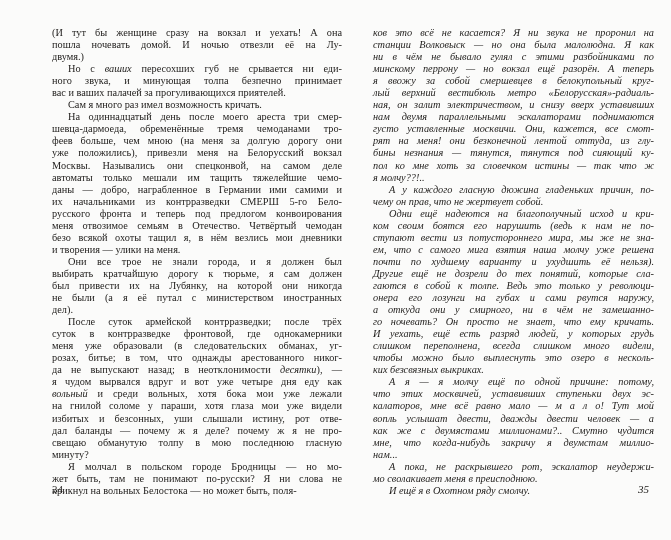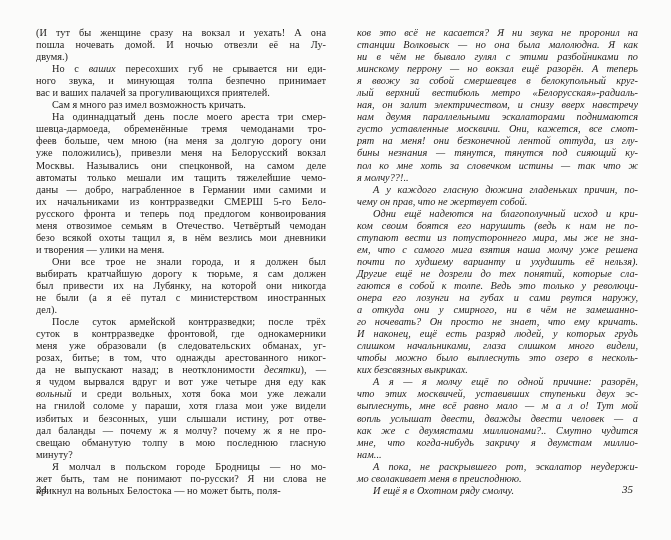--- a/index.html
+++ b/index.html
@@ -5,21 +5,21 @@
   html,body{margin:0;padding:0;}
   body{
     width:671px;height:540px;
     background:#fbfbfa;
     position:relative;
     font-family:"Liberation Serif","DejaVu Serif",serif;
     color:#1f1d1b;
     overflow:hidden;
   }
   .spread{position:absolute;inset:0;}
-  .page{position:absolute;top:27px;height:500px;}
+  .page{position:absolute;top:27px;height:500px;margin-left:16px;}
   .page.left{left:36px;width:290px;}
   .page.right{left:357px;width:281px;font-style:italic;}
   .page-body{width:100%;}
   .line{
     font-size:10.3px;
     line-height:12.05px;
     height:12.05px;
     text-align:justify;
     text-align-last:justify;
     white-space:normal;
@@ -69,64 +69,64 @@
         <div class="line last"><span>дел).</span></div>
         <div class="line ind"><span>После суток армейской контрразведки; после трёх</span></div>
         <div class="line"><span>суток в контрразведке фронтовой, где однокамерники</span></div>
         <div class="line"><span>меня уже образовали (в следовательских обманах, уг-</span></div>
         <div class="line"><span>розах, битье; в том, что однажды арестованного никог-</span></div>
         <div class="line"><span>да не выпускают назад; в неотклонимости </span><span class="it">десятки</span><span>), —</span></div>
         <div class="line"><span>я чудом вырвался вдруг и вот уже четыре дня еду как</span></div>
         <div class="line"><span class="it">вольный</span><span> и среди вольных, хотя бока мои уже лежали</span></div>
         <div class="line"><span>на гнилой соломе у параши, хотя глаза мои уже видели</span></div>
         <div class="line"><span>избитых и безсонных, уши слышали истину, рот отве-</span></div>
-        <div class="line"><span>дал баланды — почему ж я молчу? почему ж я не про-</span></div>
+        <div class="line"><span>дал баланды — почему ж я деле? почему ж я не про-</span></div>
         <div class="line"><span>свещаю обманутую толпу в мою последнюю гласную</span></div>
         <div class="line last"><span>минуту?</span></div>
         <div class="line ind"><span>Я молчал в польском городе Бродницы — но мо-</span></div>
         <div class="line"><span>жет быть, там не понимают по-русски? Я ни слова не</span></div>
         <div class="line last"><span>крикнул на вольных Белостока — но может быть, поля-</span></div>
       </div>
     <div class="pagenum pn-left">34</div>
   </section>
 
   <section class="page right">
     <div class="page-body">
         <div class="line"><span>ков это всё не касается? Я ни звука не проронил на</span></div>
         <div class="line"><span>станции Волковыск — но она была малолюдна. Я как</span></div>
         <div class="line"><span>ни в чём не бывало гулял с этими разбойниками по</span></div>
         <div class="line"><span>минскому перрону — но вокзал ещё разорён. А теперь</span></div>
         <div class="line"><span>я ввожу за собой смершевцев в белокупольный круг-</span></div>
         <div class="line"><span>лый верхний вестибюль метро «Белорусская»-радиаль-</span></div>
-        <div class="line"><span>ная, он залит электричеством, и снизу вверх навстречу</span></div>
+        <div class="line"><span>ная, он залит электричеством, и снизу вверх уставивших</span></div>
         <div class="line"><span>нам двумя параллельными эскалаторами поднимаются</span></div>
         <div class="line"><span>густо уставленные москвичи. Они, кажется, все смот-</span></div>
         <div class="line"><span>рят на меня! они безконечной лентой оттуда, из глу-</span></div>
         <div class="line"><span>бины незнания — тянутся, тянутся под сияющий ку-</span></div>
         <div class="line"><span>пол ко мне хоть за словечком истины — так что ж</span></div>
         <div class="line last"><span>я молчу??!..</span></div>
         <div class="line ind"><span>А у каждого гласную дюжина гладеньких причин, по-</span></div>
         <div class="line last"><span>чему он прав, что не жертвует собой.</span></div>
         <div class="line ind"><span>Одни ещё надеются на благополучный исход и кри-</span></div>
         <div class="line"><span>ком своим боятся его нарушить (ведь к нам не по-</span></div>
         <div class="line"><span>ступают вести из потустороннего мира, мы же не зна-</span></div>
         <div class="line"><span>ем, что с самого мига взятия наша молчу уже решена</span></div>
         <div class="line"><span>почти по худшему варианту и ухудшить её нельзя).</span></div>
         <div class="line"><span>Другие ещё не дозрели до тех понятий, которые сла-</span></div>
         <div class="line"><span>гаются в собой к толпе. Ведь это только у революци-</span></div>
         <div class="line"><span>онера его лозунги на губах и сами рвутся наружу,</span></div>
         <div class="line"><span>а откуда они у смирного, ни в чём не замешанно-</span></div>
         <div class="line"><span>го ночевать? Он просто не знает, что ему кричать.</span></div>
-        <div class="line"><span>И наконец, ещё есть разряд людей, у которых грудь</span></div>
-        <div class="line"><span>слишком начальниками, глаза слишком много видели,</span></div>
+        <div class="line"><span>И уехать, ещё есть разряд людей, у которых грудь</span></div>
+        <div class="line"><span>слишком переполнена, всегда слишком много видели,</span></div>
         <div class="line"><span>чтобы можно было выплеснуть это озеро в несколь-</span></div>
         <div class="line last"><span>ких безсвязных выкриках.</span></div>
-        <div class="line ind"><span>А я — я молчу ещё по одной причине: разорён,</span></div>
+        <div class="line ind"><span>А я — я молчу ещё по одной причине: потому,</span></div>
         <div class="line"><span>что этих москвичей, уставивших ступеньки двух эс-</span></div>
-        <div class="line"><span>выплеснуть, мне всё равно мало — м а л о! Тут мой</span></div>
+        <div class="line"><span>калаторов, мне всё равно мало — м а л о! Тут мой</span></div>
         <div class="line"><span>вопль услышат двести, дважды двести человек — а</span></div>
         <div class="line"><span>как же с двумястами миллионами?.. Смутно чудится</span></div>
         <div class="line"><span>мне, что когда-нибудь закричу я двумстам миллио-</span></div>
         <div class="line last"><span>нам...</span></div>
         <div class="line ind"><span>А пока, не раскрывшего рот, эскалатор неудержи-</span></div>
         <div class="line last"><span>мо сволакивает меня в преисподнюю.</span></div>
         <div class="line last ind"><span>И ещё я в Охотном ряду смолчу.</span></div>
       </div>
     <div class="pagenum pn-right">35</div>
   </section>

